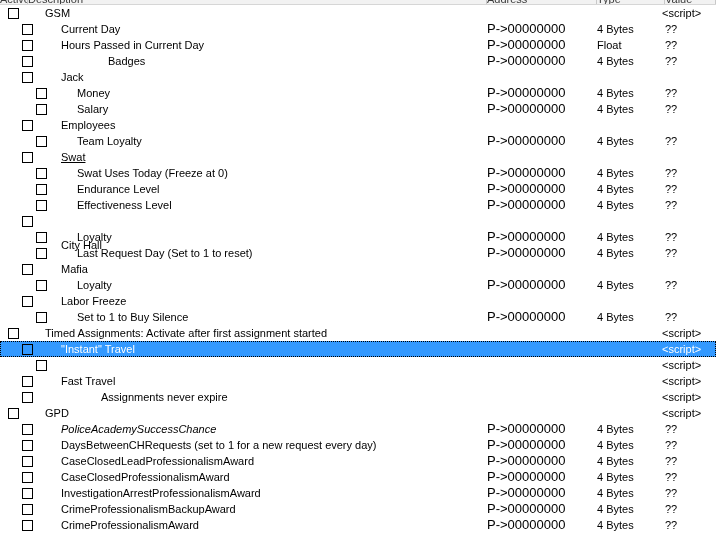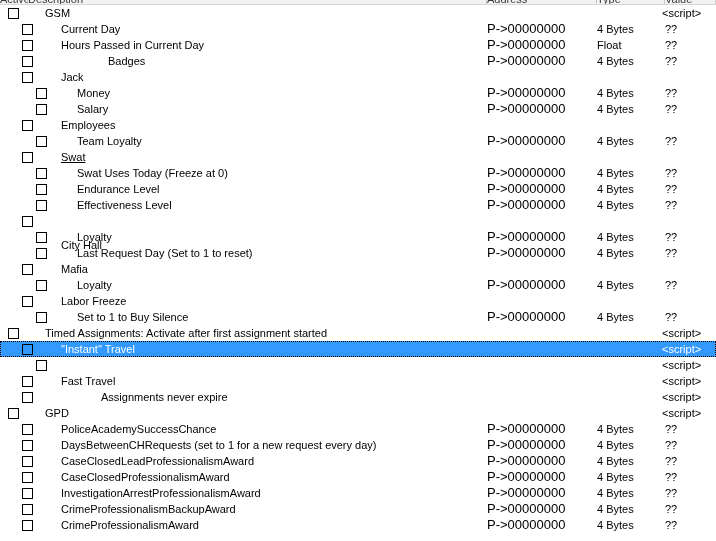--- a/index.html
+++ b/index.html
@@ -293,21 +293,21 @@
         <span class="desc" style="left: 61px; margin-left: 40px;">Assignments never expire</span>
         <span class="value script">&lt;script&gt;</span>
       </div>
       <div class="row">
         <span class="cb" style="left: 8px;"></span>
         <span class="desc" style="left: 45px;">GPD</span>
         <span class="value script">&lt;script&gt;</span>
       </div>
       <div class="row">
         <span class="cb" style="left: 22px;"></span>
-        <span class="desc" style="left: 61px;">PoliceAcademySuccessChance</span>
+        <span class="desc" style="left: 61px; font-style: italic;">PoliceAcademySuccessChance</span>
         <span class="addr">P-&gt;00000000</span>
         <span class="type">4 Bytes</span>
         <span class="value">??</span>
       </div>
       <div class="row">
         <span class="cb" style="left: 22px;"></span>
         <span class="desc" style="left: 61px;">DaysBetweenCHRequests (set to 1 for a new request every day)</span>
         <span class="addr">P-&gt;00000000</span>
         <span class="type">4 Bytes</span>
         <span class="value">??</span>

